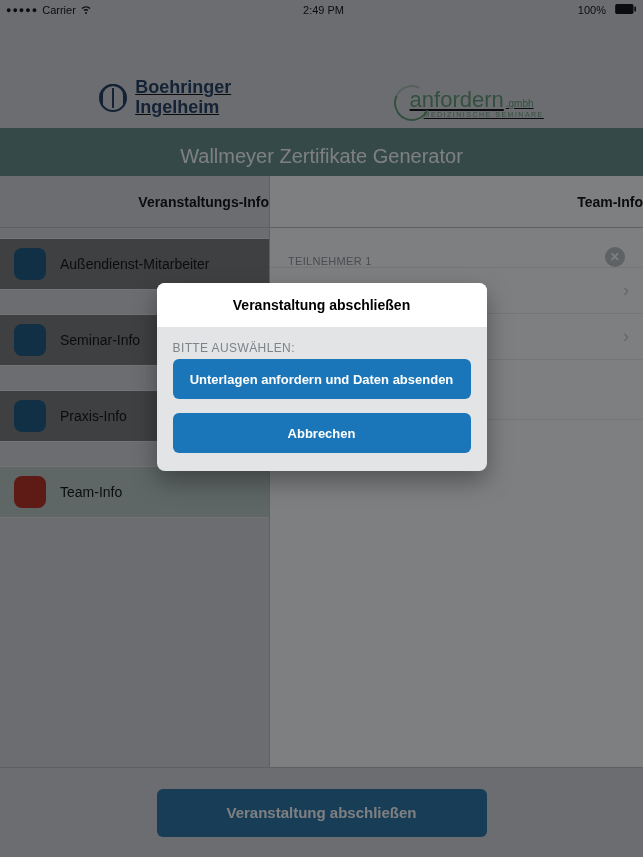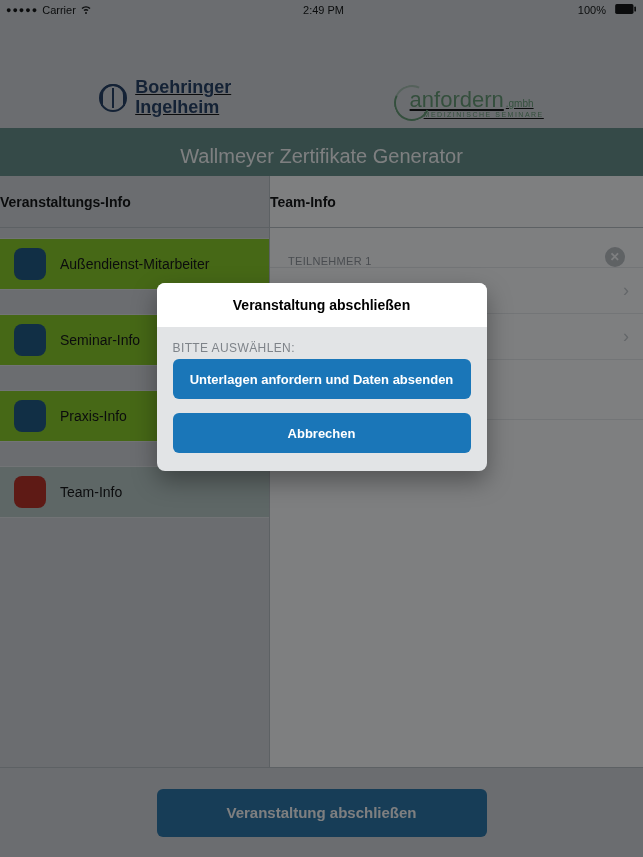--- a/index.html
+++ b/index.html
@@ -75,30 +75,30 @@
     }
 
     .columns {
       position: absolute; top: 176px; left: 0; right: 0; bottom: 0;
       display: flex;
     }
     .col { flex: 1; }
     .col-left { border-right: 1px solid #b7bcc0; background: #d4d8db; width: 270px; flex: none;}
     .col-right { flex: 1; background: #fff; }
     .tabs {
-      height: 52px; display: flex; align-items: center; justify-content: flex-start;
+      height: 52px; display: flex; align-items: center; justify-content: flex-end;
       font-size: 14px; font-weight: 700; color: #000; background: #d4d8db;
       border-bottom: 1px solid #b7bcc0;
     }
     .col-right .tabs { background: #fff; }
 
     .sidebar-list { padding-top: 10px; }
     .sidebar-item {
       display: flex; align-items: center; gap: 14px;
-      height: 52px; padding: 0 14px; background: #84cc16;
+      height: 52px; padding: 0 14px; background: #737373;
       border-bottom: 1px solid #e5e7e9; border-top: 1px solid #e5e7e9;
       font-size: 14px; color: #000;
     }
     .sidebar-gap { height: 24px; }
     .sidebar-item.selected { background: #b8c9c6; }
     .side-badge { width: 32px; height: 32px; border-radius: 8px; background: #0e4f7c; flex-shrink: 0;}
     .side-badge.red { background: #b81f12; }
 
     .section-header {
       height: 40px; display: flex; align-items: flex-end; justify-content: space-between;

